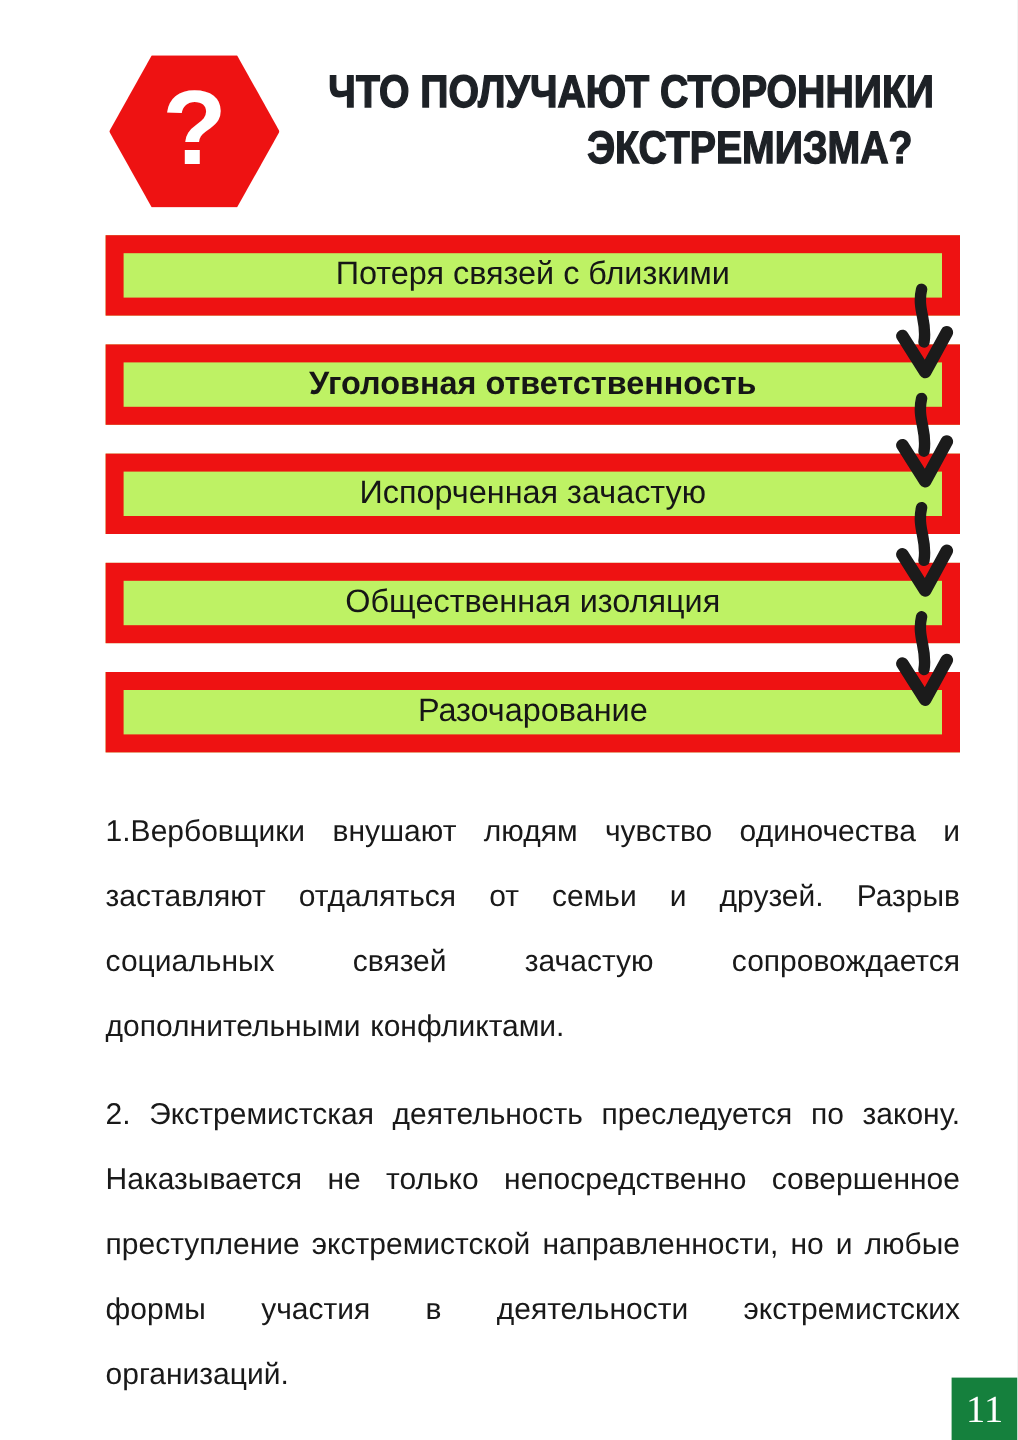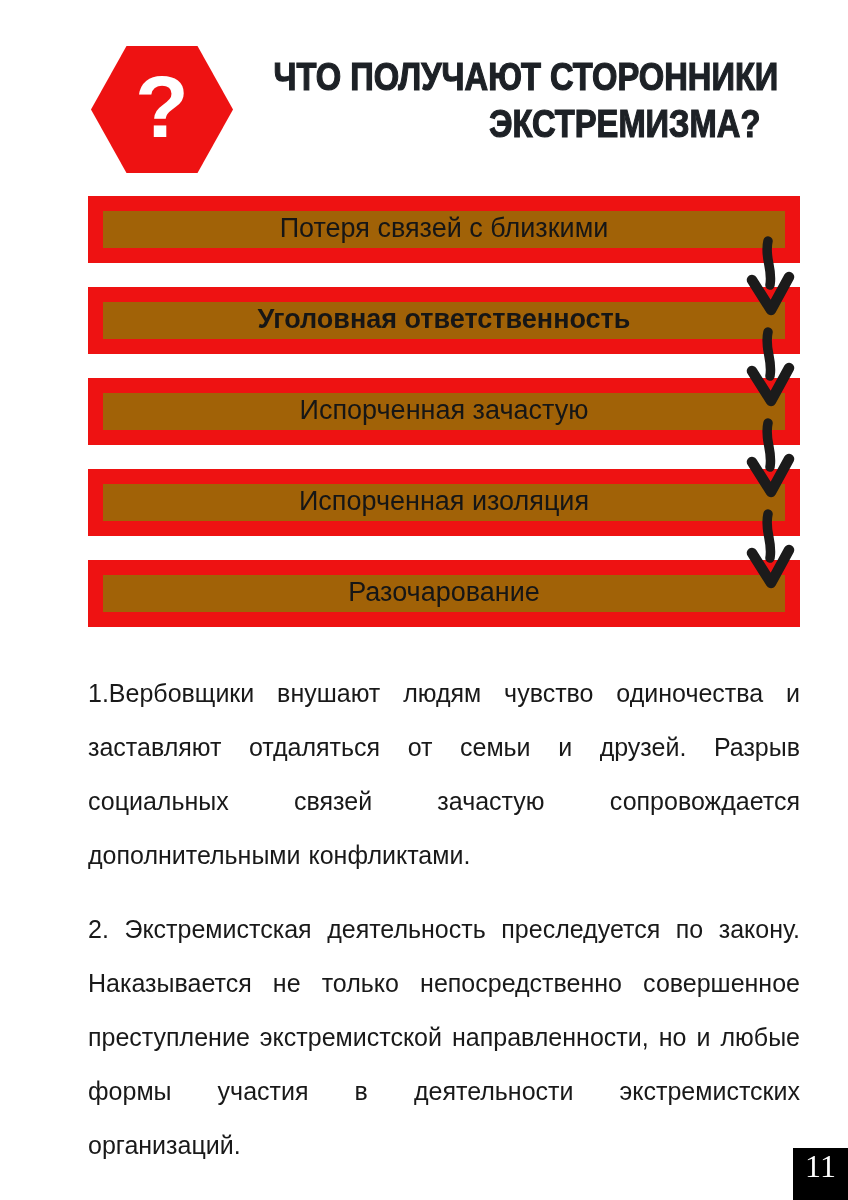--- a/index.html
+++ b/index.html
@@ -28,21 +28,21 @@
     display:block; font-size:38px; line-height:47px; font-weight:800;
     color:#1d2126; letter-spacing:0;
     transform:scaleX(0.86); transform-origin:50% 50%;
     -webkit-text-stroke:1.2px #1d2126;
     white-space:nowrap;
   }
 
   
   .cbox {
     position:absolute; left:88px; width:712px; height:67px;
-    box-sizing:border-box; border:15px solid #ee1212; background:#a16207;
+    box-sizing:border-box; border:15px solid #ee1212; background:#bef264;
     display:flex; align-items:center; justify-content:center;
   }
   .cbox-1 { top:196px; } .cbox-2 { top:287px;font-weight:bold; } .cbox-3 { top:378px; }
   .cbox-4 { top:469px; } .cbox-5 { top:560px;justify-content:center; }
   .cbox .cbox-label {
     font-size:27px; color:#161616; line-height:1; padding-bottom:2px;
   }
 
   
   .darrow {
@@ -57,22 +57,22 @@
     position:absolute; left:88px; top:666px; width:712px;
   }
   .paragraphs p {
     margin:0 0 20px 0; font-size:25px; line-height:54px;
     text-align:justify; color:#191919; word-spacing:1px;
   }
 
   
   .page-num {
     position:absolute; left:793px; top:1148px; width:55px; height:52px;
-    background:#000000; color:#ffffff;
-    display:flex; justify-content:center;
+    background:#15803d; color:#ffffff;
+    display:flex; align-items:center; justify-content:center;
     font-family:"Liberation Serif", serif; font-size:32px;
   }
 </style>
 </head>
 <body>
 
 <div class="page">
 
   <div class="hexagon">
     <span class="qmark">?</span>
@@ -85,21 +85,21 @@
   <div class="cbox cbox-1">
     <span class="cbox-label">Потеря связей с близкими</span>
   </div>
   <div class="cbox cbox-2">
     <span class="cbox-label">Уголовная ответственность</span>
   </div>
   <div class="cbox cbox-3">
     <span class="cbox-label">Испорченная зачастую</span>
   </div>
   <div class="cbox cbox-4">
-    <span class="cbox-label">Испорченная изоляция</span>
+    <span class="cbox-label">Общественная изоляция</span>
   </div>
   <div class="cbox cbox-5">
     <span class="cbox-label">Разочарование</span>
   </div>
 
   <div class="darrow darrow-1">
     <svg viewBox="0 0 52 80" xmlns="http://www.w3.org/2000/svg">
       <path d="M24 5 C20 22 29 32 26 49" fill="none" stroke="#1b1b1b" stroke-width="9.5" stroke-linecap="round"></path>
       <path d="M8 44 L27 74 L45 41" fill="none" stroke="#1b1b1b" stroke-width="10.5" stroke-linecap="round" stroke-linejoin="round"></path>
     </svg>

